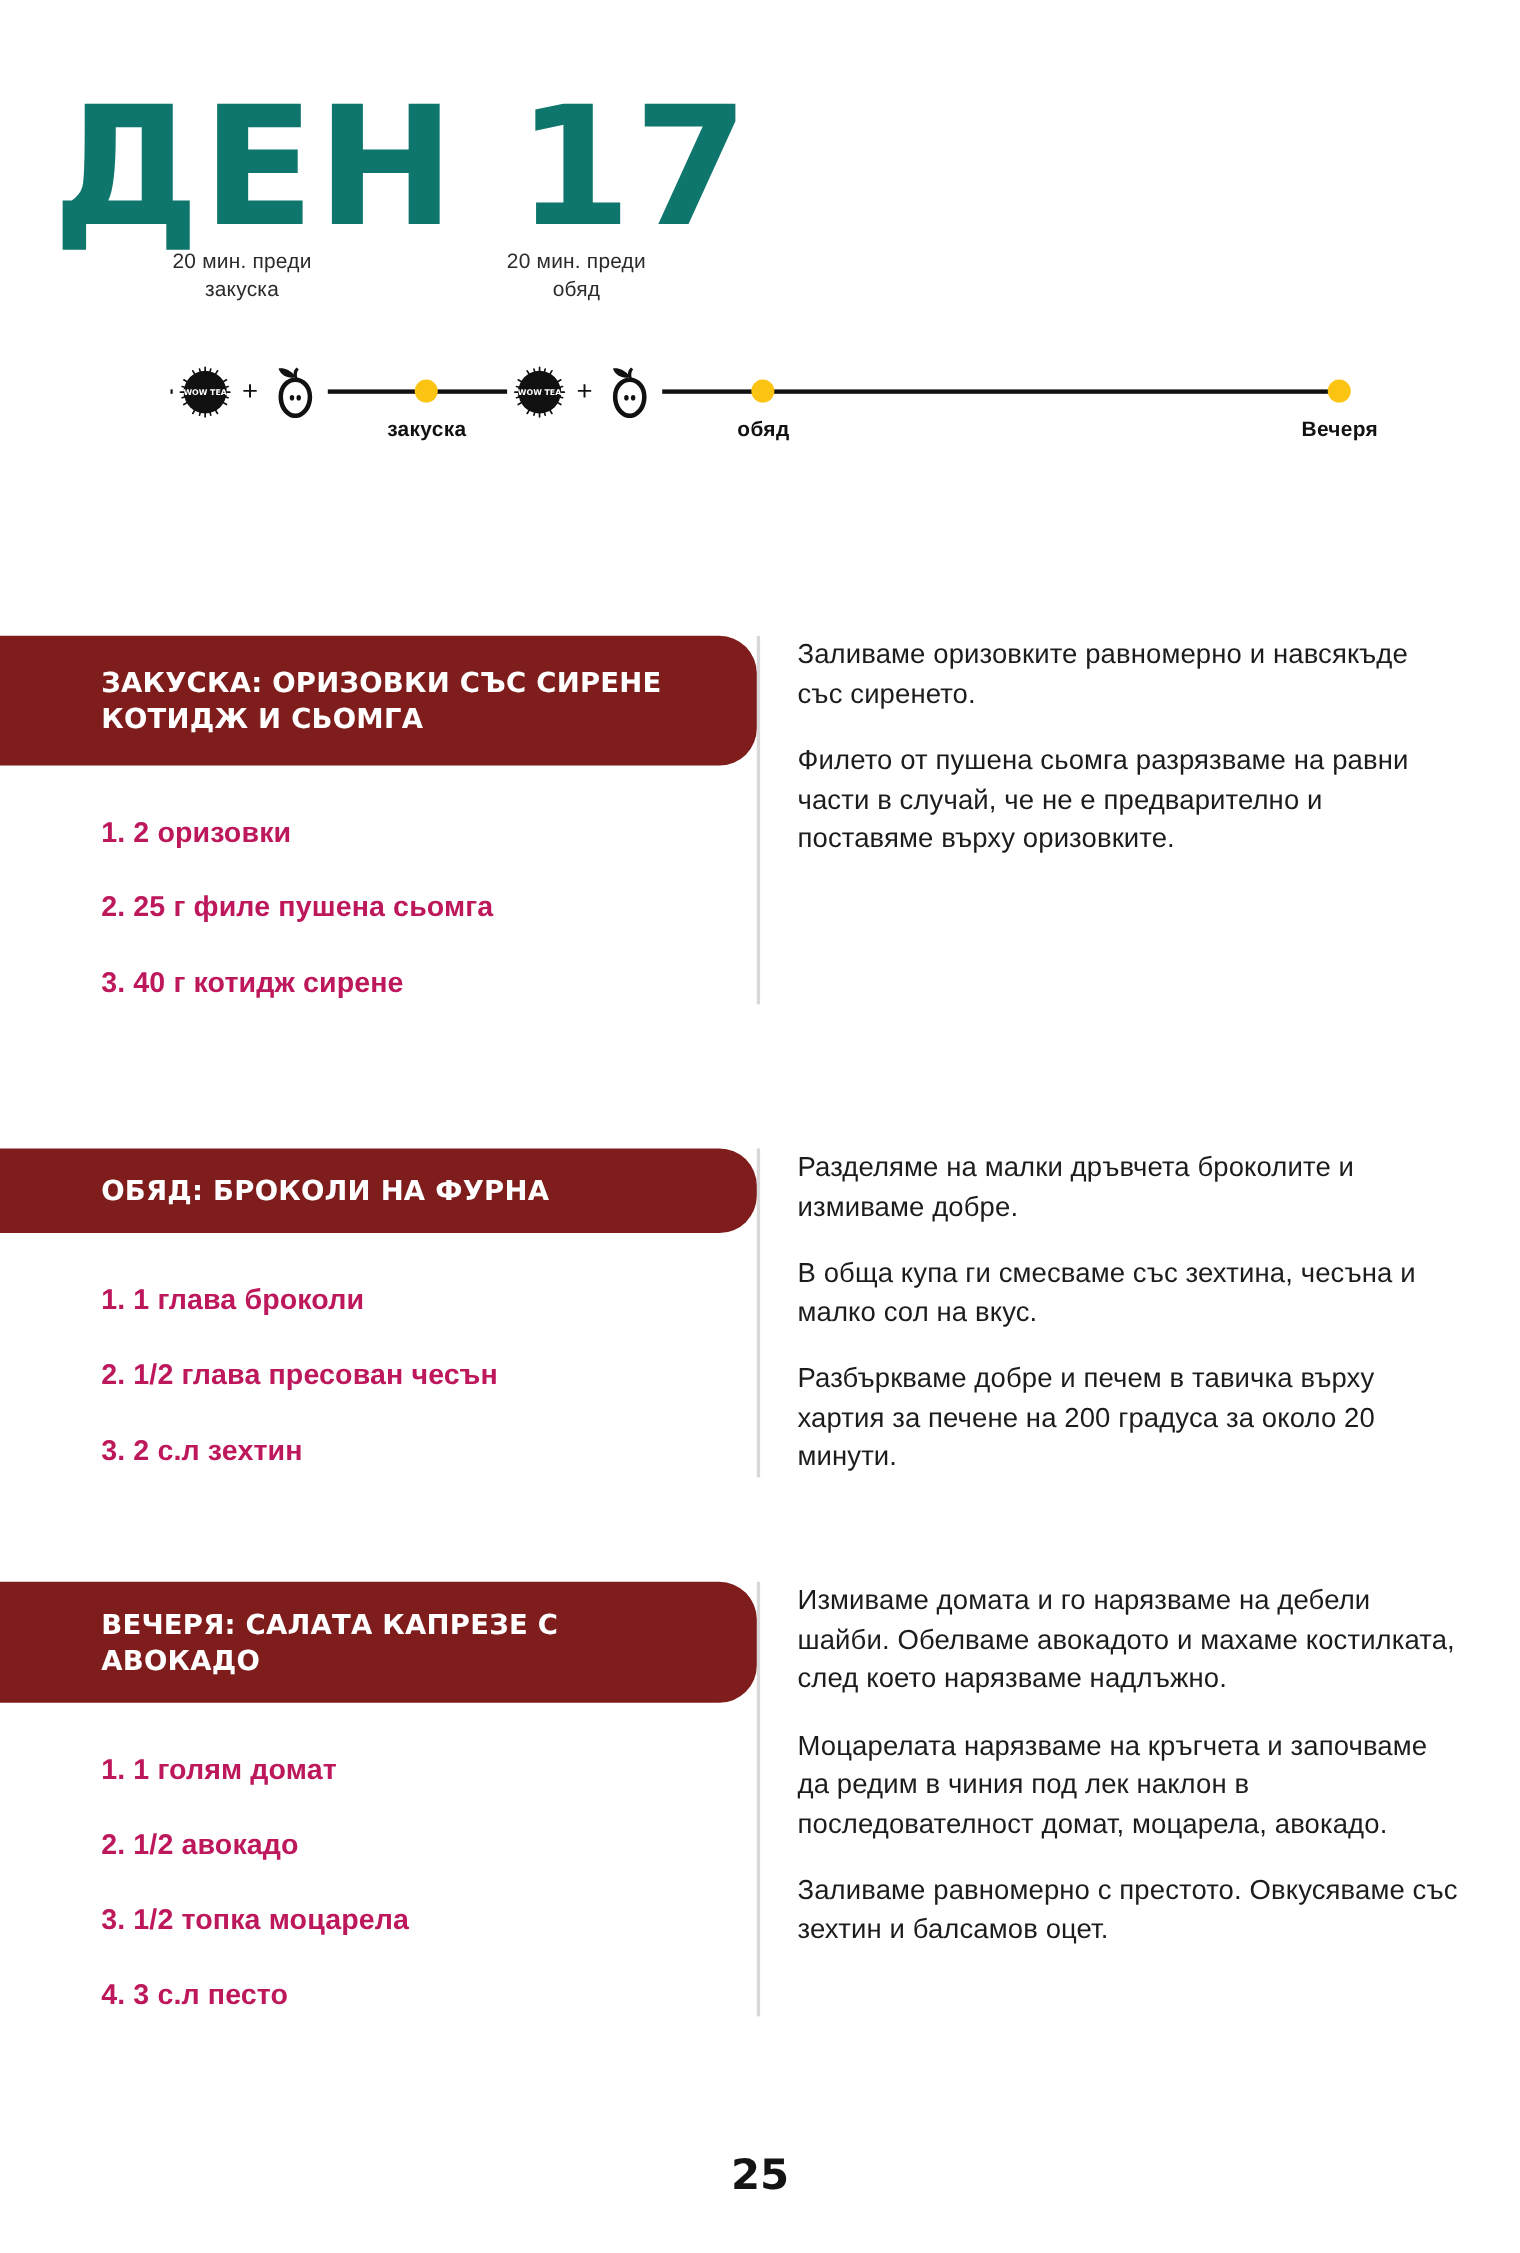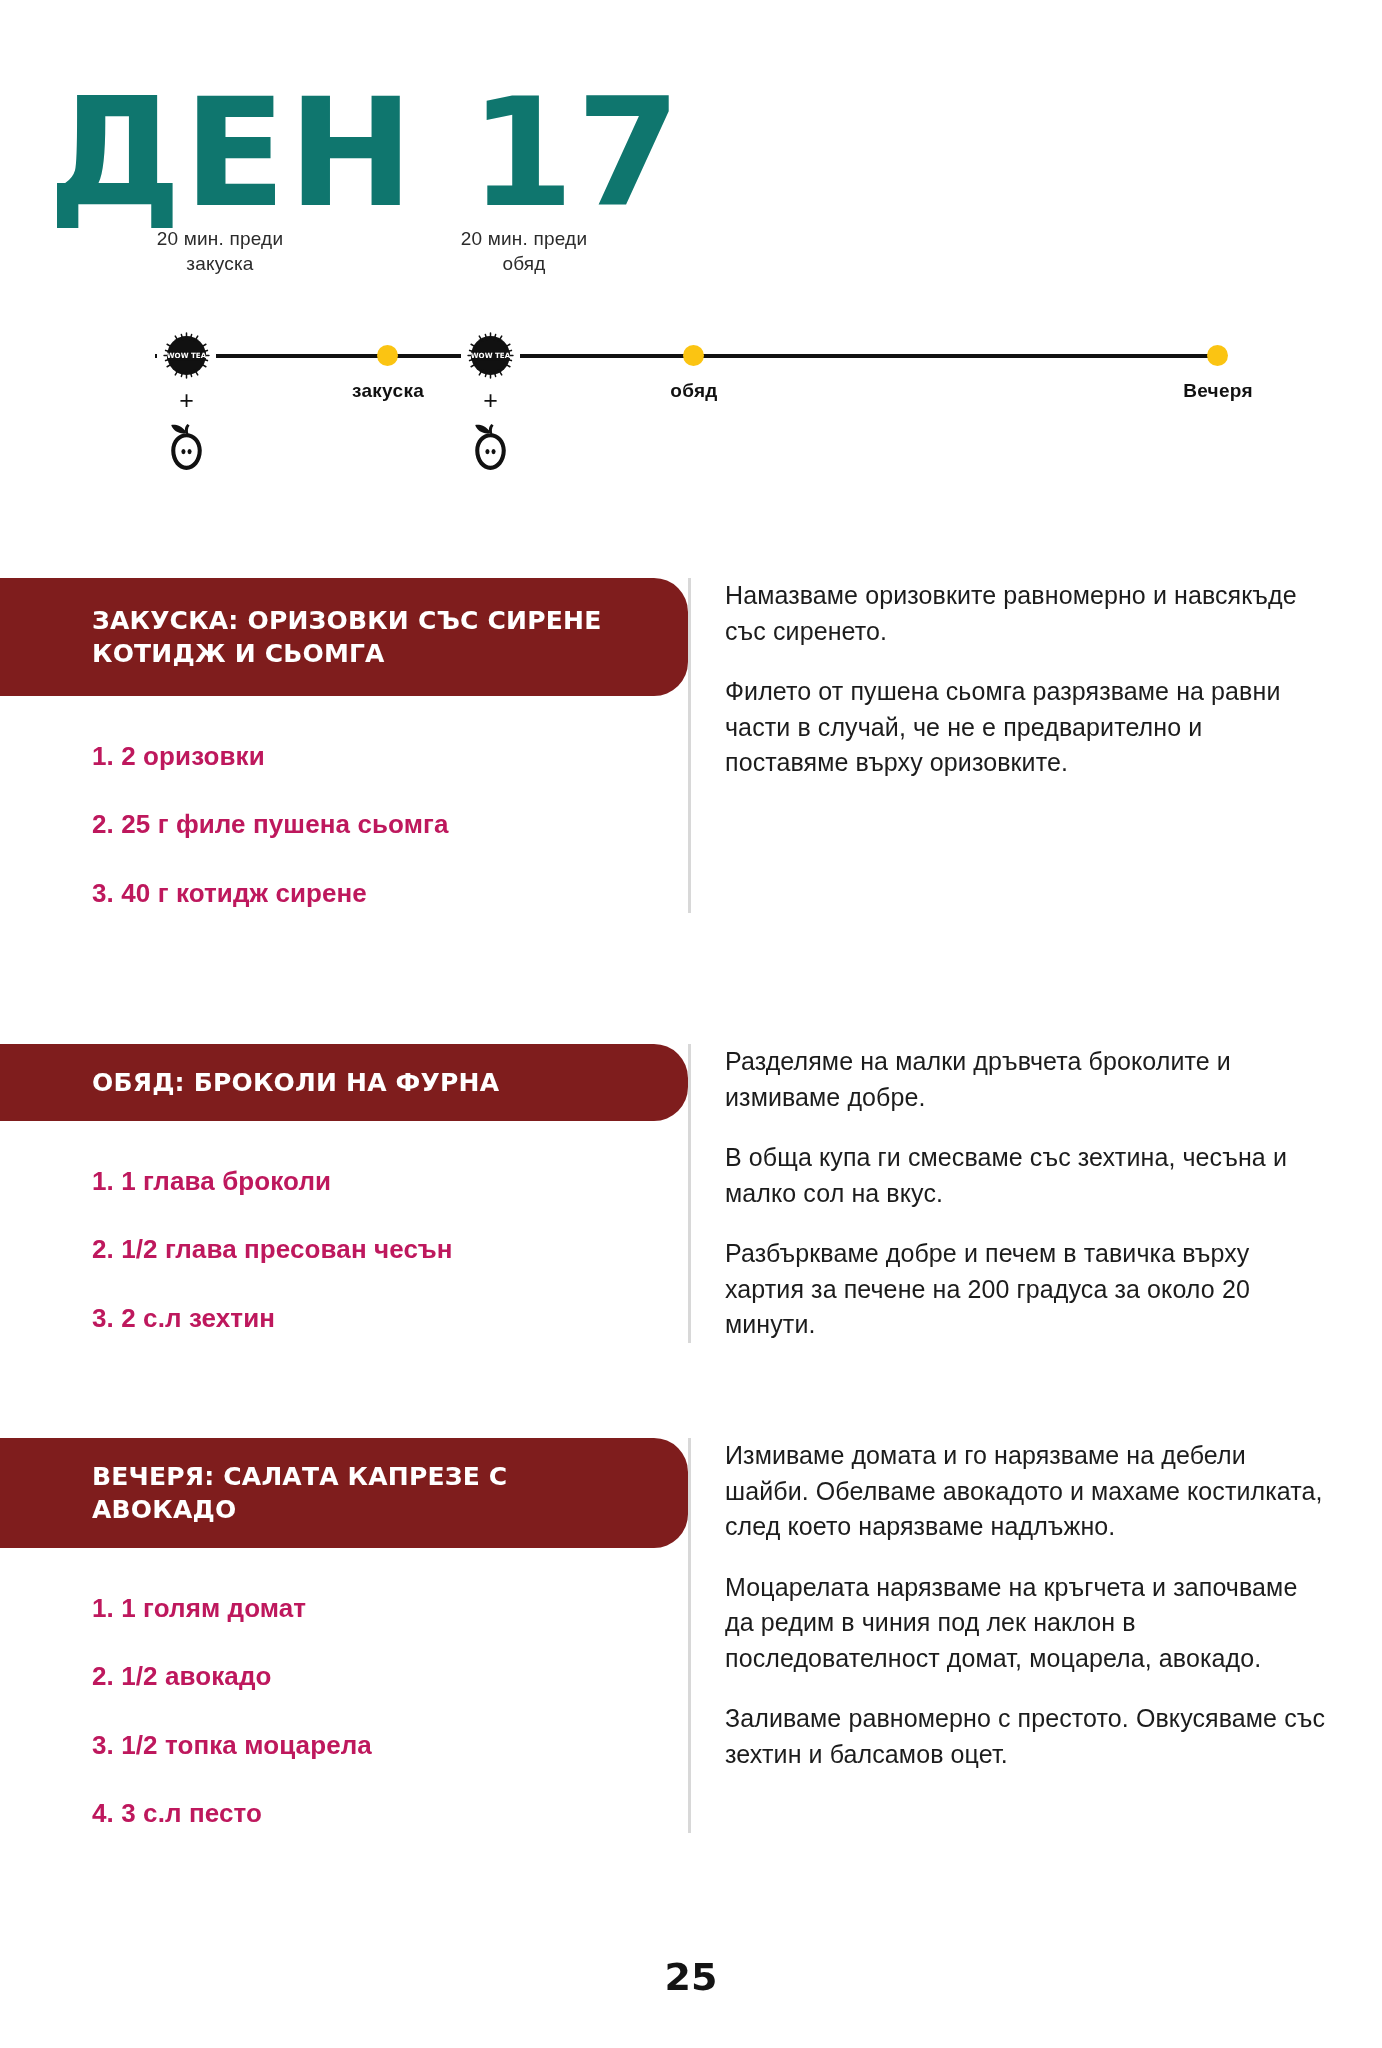--- a/index.html
+++ b/index.html
@@ -71,21 +71,20 @@
 
   .tl-group {
     position: absolute;
     top: 0px;
     display: flex;
     align-items: center;
     gap: 7px;
     background: #ffffff;
     padding: 0 4px;
     z-index: 3;
-    flex-direction: column;
   }
   .tl-group.g1 { left: 2px; }
   .tl-group.g2 { left: 306px; }
 
   .wowtea-logo {
     width: 51px;
     height: 51px;
     position: relative;
     display: block;
   }
@@ -339,21 +338,21 @@
         <span>КОТИДЖ И СЬОМГА</span>
       </h2>
     </div>
     <ul class="ingredients">
       <li>1. 2 оризовки</li>
       <li>2. 25 г филе пушена сьомга</li>
       <li>3. 40 г котидж сирене</li>
     </ul>
   </div>
   <div class="col-right">
-    <p>Намазваме оризовките равномерно и навсякъде със сиренето.</p>
+    <p>Заливаме оризовките равномерно и навсякъде със сиренето.</p>
     <p>Филето от пушена сьомга разрязваме на равни части в случай, че не е предварително и поставяме върху оризовките.</p>
   </div>
 </section>
 
 <section class="recipe r2">
   <div class="col-left">
     <div class="banner">
       <h2 class="banner-title">ОБЯД: БРОКОЛИ НА ФУРНА</h2>
     </div>
     <ul class="ingredients">

